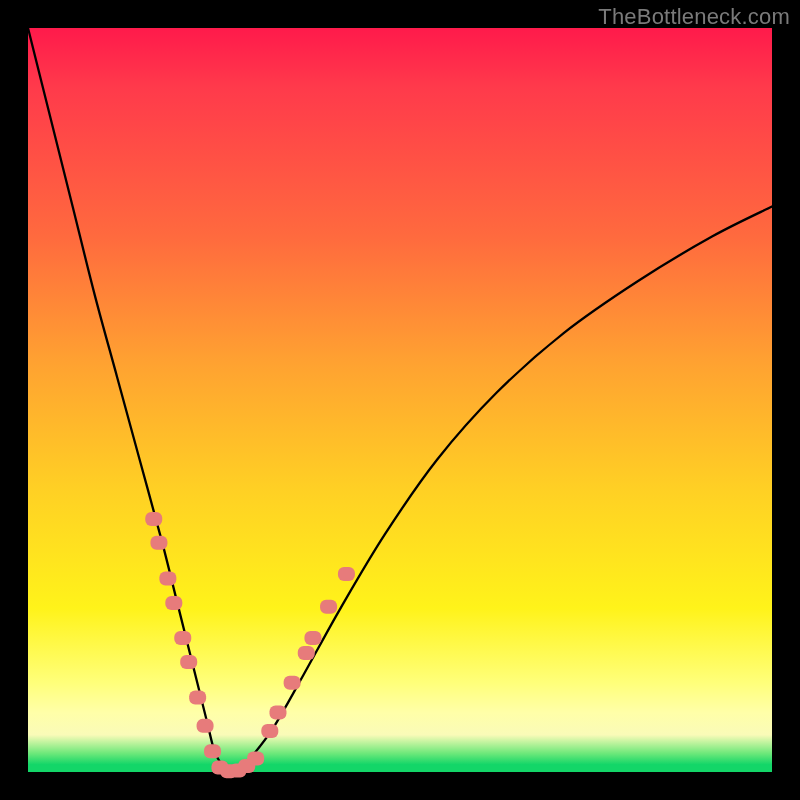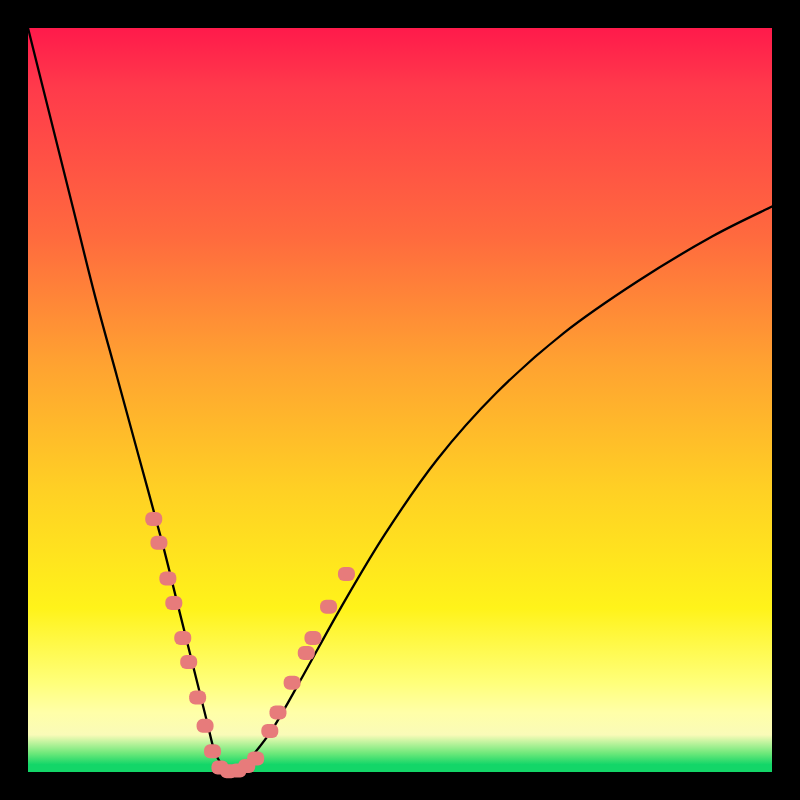--- a/index.html
+++ b/index.html
@@ -82,13 +82,14 @@
           <rect x="233.3" y="696.08" width="17" height="14" rx="6" fill="#e77b7b"></rect>
           <rect x="241.484" y="677.48" width="17" height="14" rx="6" fill="#e77b7b"></rect>
           <rect x="255.62" y="647.72" width="17" height="14" rx="6" fill="#e77b7b"></rect>
           <rect x="269.756" y="617.96" width="17" height="14" rx="6" fill="#e77b7b"></rect>
           <rect x="276.45199999999994" y="603.08" width="17" height="14" rx="6" fill="#e77b7b"></rect>
           <rect x="292.07599999999996" y="571.832" width="17" height="14" rx="6" fill="#e77b7b"></rect>
           <rect x="309.932" y="539.096" width="17" height="14" rx="6" fill="#e77b7b"></rect>
         </g>
     </svg>
   </div>
+  <div class="watermark">TheBottleneck.com</div>
 </div>
 
 </body></html>

